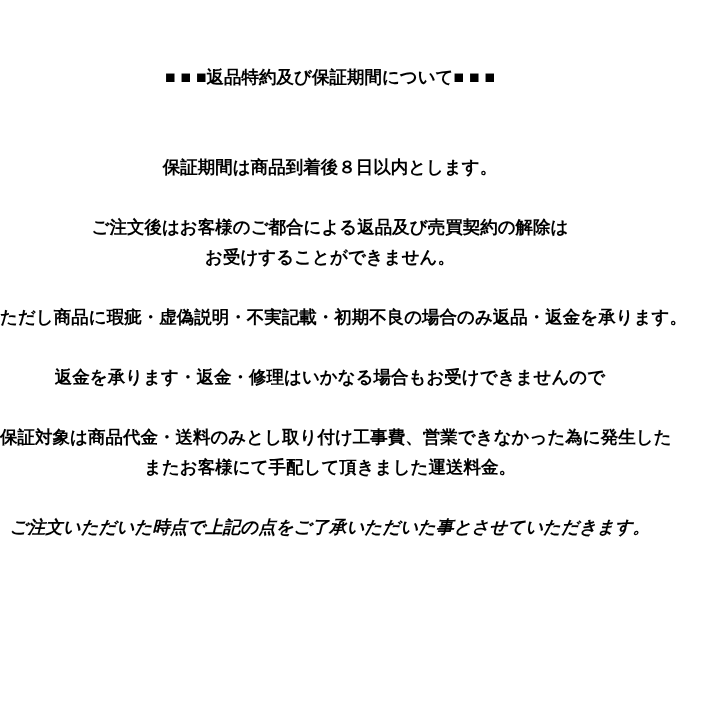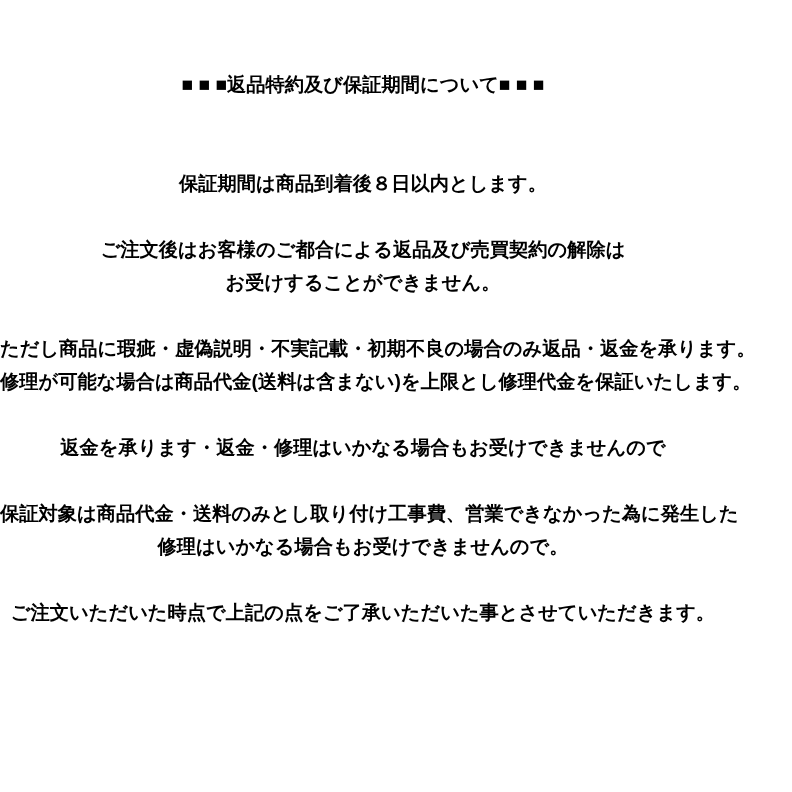--- a/index.html
+++ b/index.html
@@ -28,49 +28,49 @@
     white-space: nowrap;
   }
   .title-line {
     margin-bottom: 60px;
   }
   .para {
     margin: 0 0 30px 0;
   }
   .para:last-child {
     margin-bottom: 0;
+    font-style: italic;
   }
 </style>
 </head>
 <body>
 
 <div class="doc">
 
   <div class="line title-line">■ ■ ■返品特約及び保証期間について■ ■ ■</div>
 
   <div class="para">
     <div class="line">保証期間は商品到着後８日以内とします。</div>
   </div>
 
   <div class="para">
     <div class="line">ご注文後はお客様のご都合による返品及び売買契約の解除は</div>
     <div class="line">お受けすることができません。</div>
   </div>
 
   <div class="para">
     <div class="line">ただし商品に瑕疵・虚偽説明・不実記載・初期不良の場合のみ返品・返金を承ります。</div>
-    <div class="line">修理が可能な場合は商品代金(送料は含まない)を上限とし修理代金を保証いたします。</div>
   </div>
 
   <div class="para">
     <div class="line">返金を承ります・返金・修理はいかなる場合もお受けできませんので</div>
   </div>
 
   <div class="para">
     <div class="line">保証対象は商品代金・送料のみとし取り付け工事費、営業できなかった為に発生した</div>
-    <div class="line">修理はいかなる場合もお受けできませんので。</div>
+    <div class="line">またお客様にて手配して頂きました運送料金。</div>
   </div>
 
   <div class="para">
     <div class="line">ご注文いただいた時点で上記の点をご了承いただいた事とさせていただきます。</div>
   </div>
 
 </div>
 
 </body></html>

